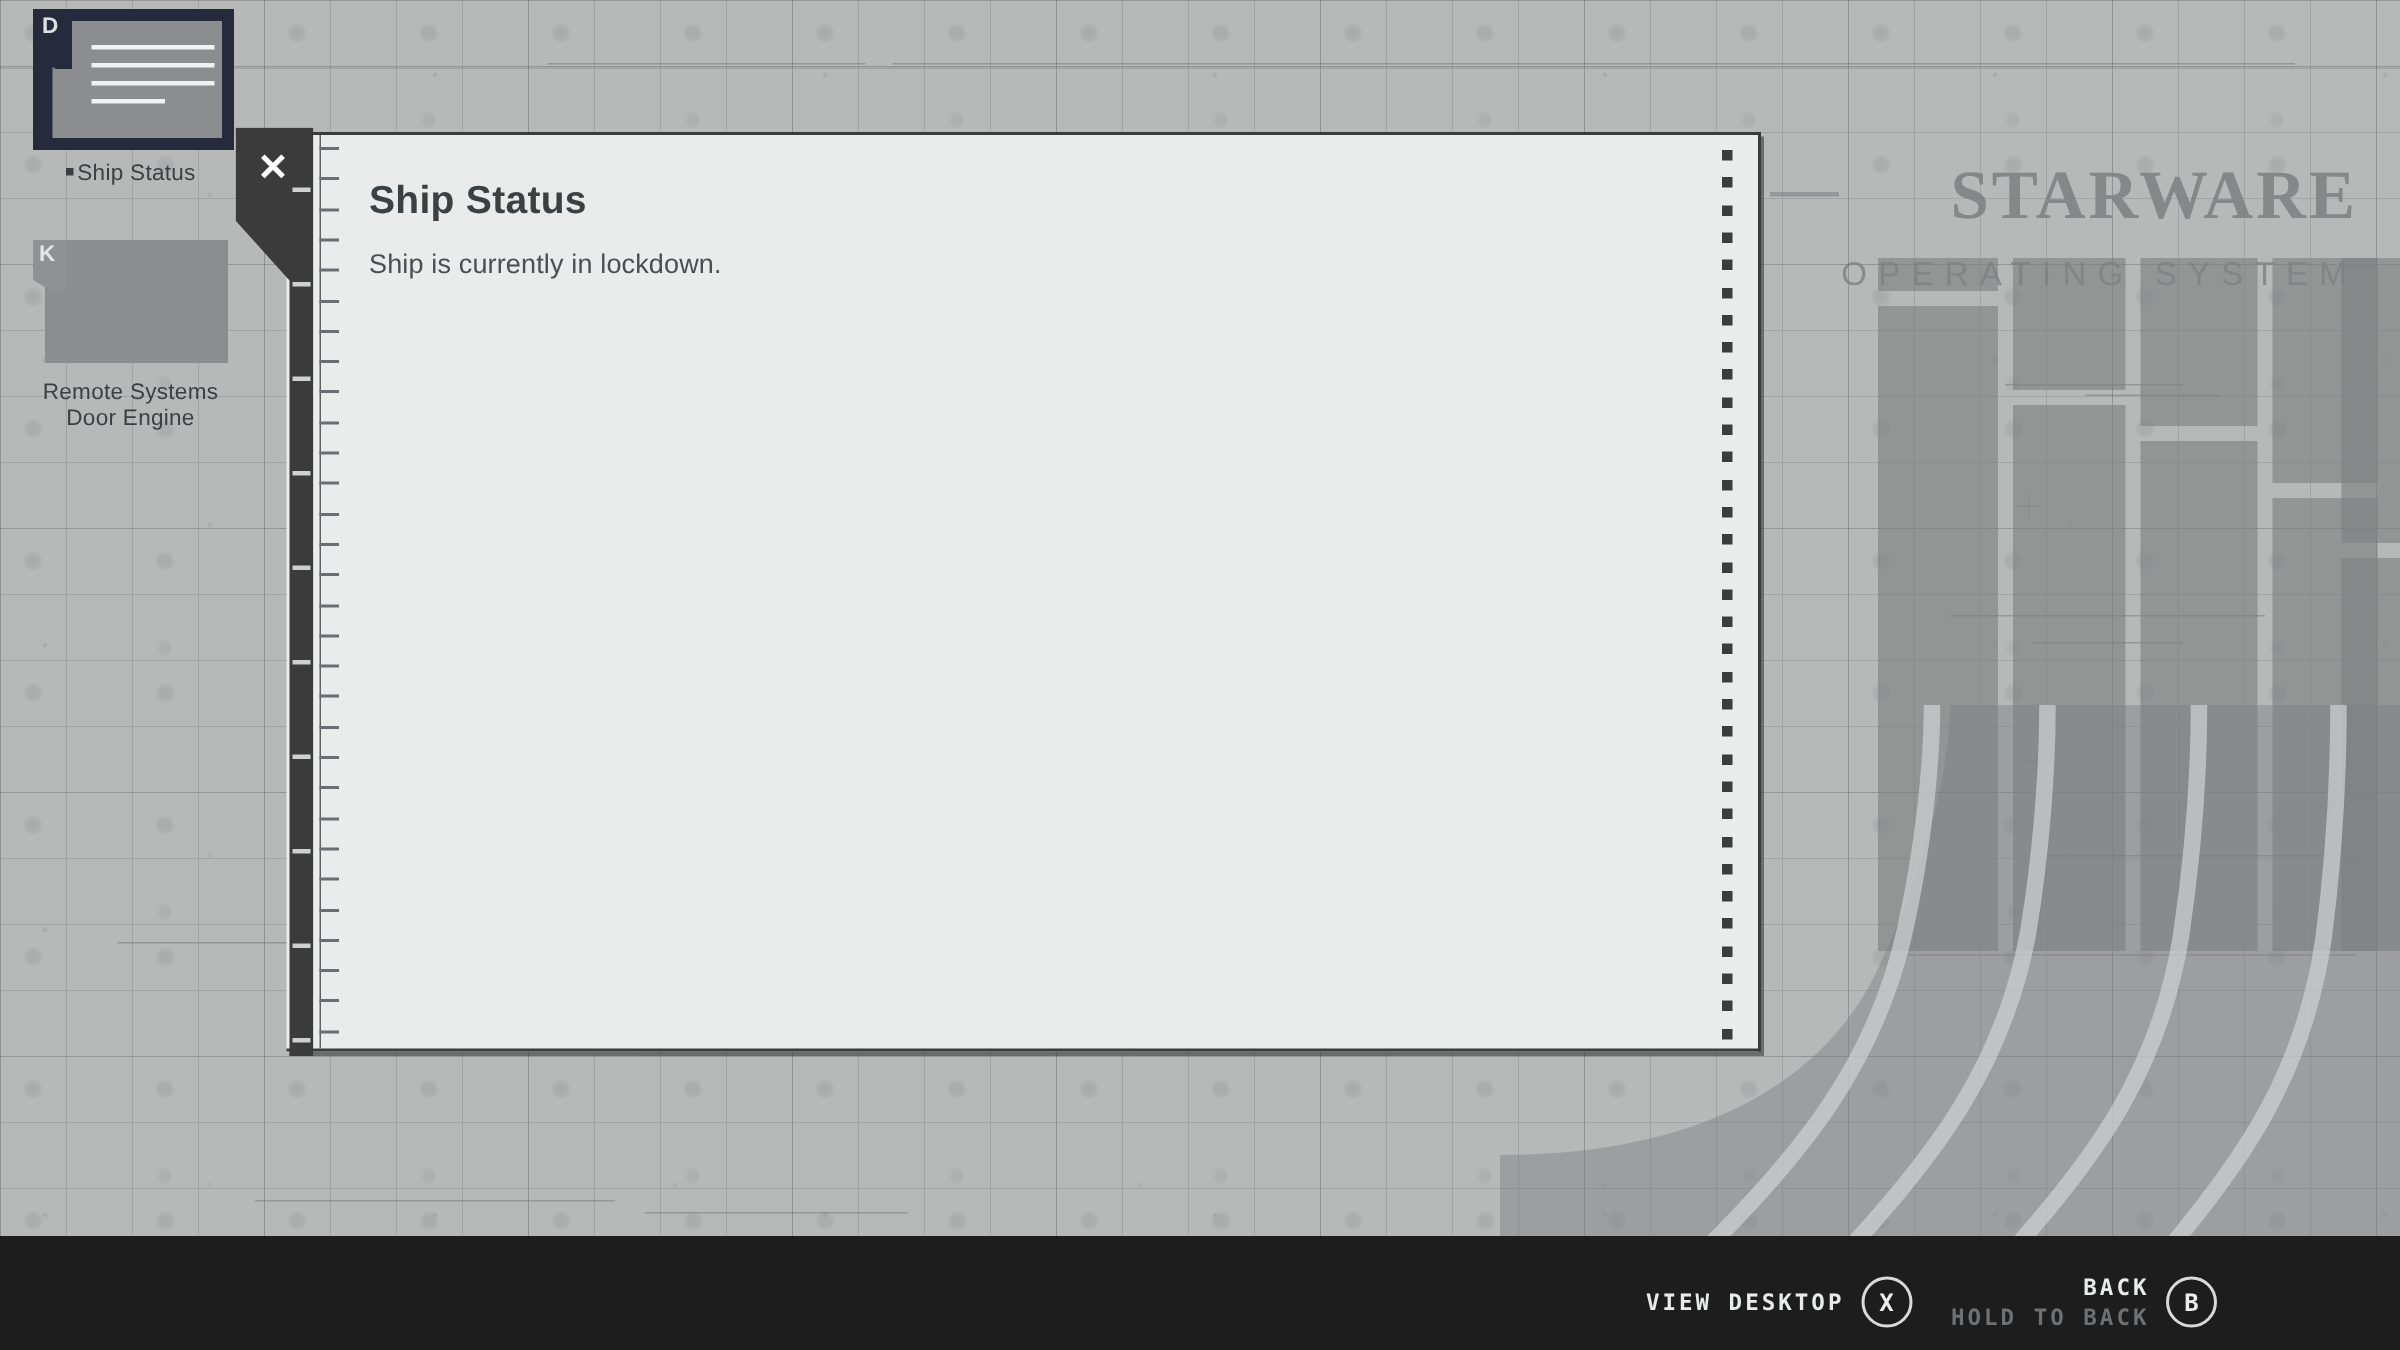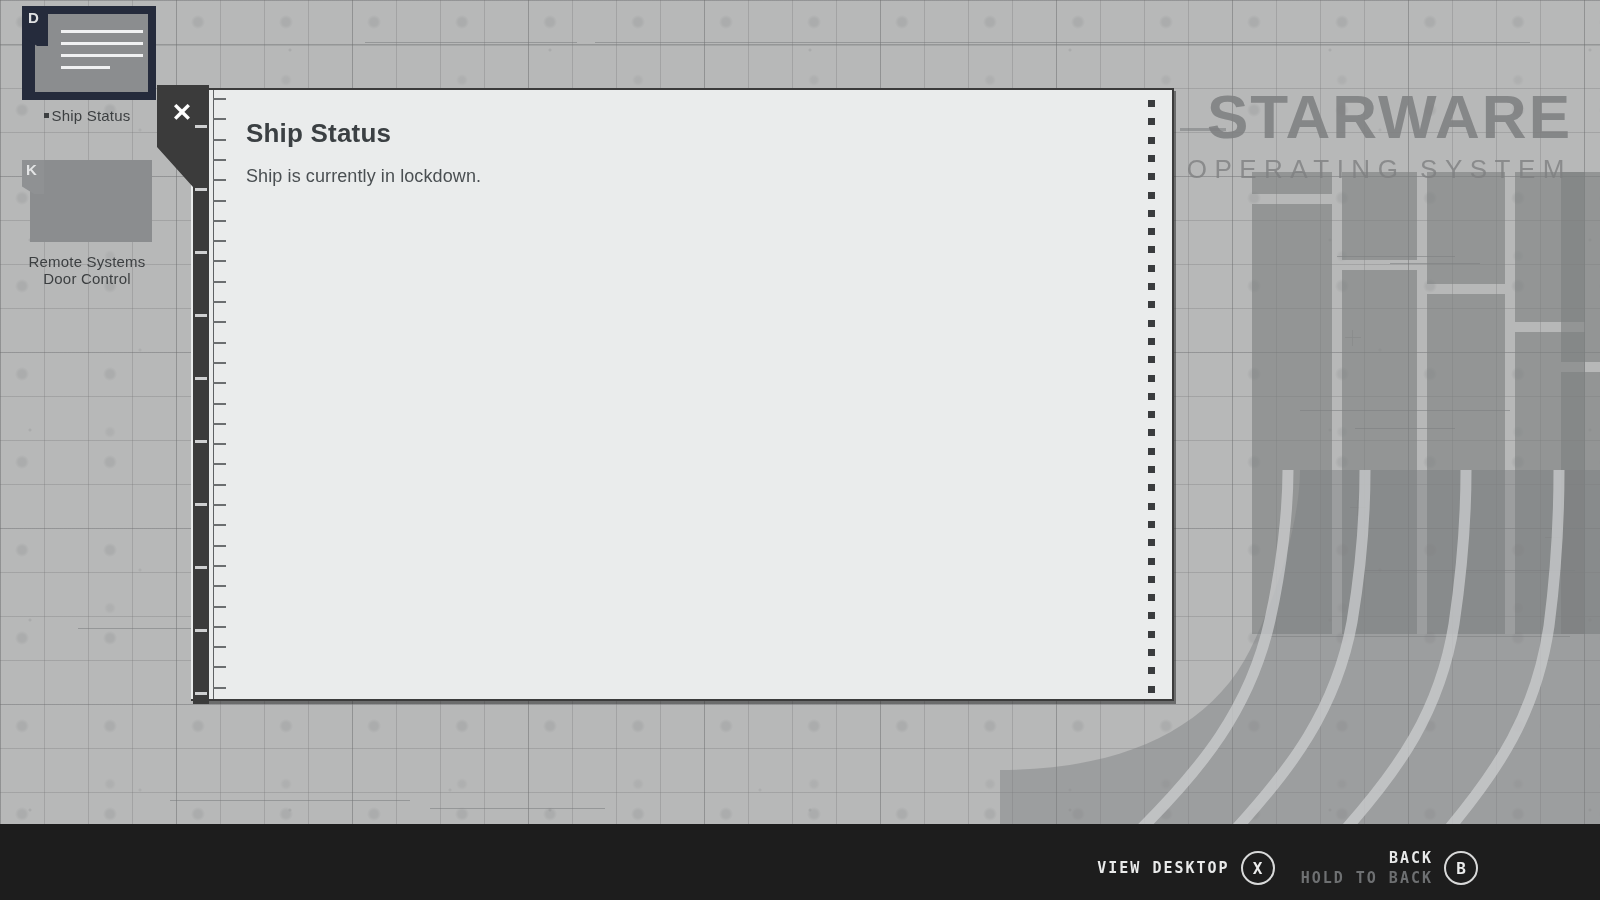--- a/index.html
+++ b/index.html
@@ -64,26 +64,27 @@
   }
   .cross::before { left:0; top:7px; width:16px; height:1px; }
   .cross::after  { top:0; left:7px; height:16px; width:1px; }
 
   
   .brand {
     position:absolute; right:28px; top:88px;
     text-align:right; user-select:none;
   }
   .brand-main {
-    font-size:62px; font-weight:bold; letter-spacing:2px;
+    font-size:46px; font-weight:bold; letter-spacing:2px;
     color:rgba(126,128,129,0.88); line-height:.95;
-    font-family:Liberation Sans, sans-serif;
+    font-family:Liberation Serif, serif;
+    margin-top:20px;
   }
   .brand-sub {
-    font-size:26px; letter-spacing:7.5px; margin-top:7px;
+    font-size:22px; letter-spacing:7.5px; margin-top:18px;
     color:rgba(126,128,129,0.80);
     font-family:"Liberation Sans", sans-serif;
   }
 
   
   .bars { position:absolute; right:0; top:172px; width:366px; height:500px; }
   .bar {
     position:absolute; background:rgba(125,127,128,0.62);
   }
 
@@ -286,21 +287,21 @@
       </div>
     </div>
 
     <div class="icon-wrap" style="left:12px; top:158px;">
       <div class="icon-art">
         <div class="icon-doc" style="left:8px; top:2px; width:122px; height:82px;"></div>
         <div class="icon-tab">K</div>
       </div>
       <div class="icon-label">
         <div>Remote Systems</div>
-        <div>Door Control</div>
+        <div>Door Engine</div>
       </div>
     </div>
   </div>
 
   <div class="doc-window">
 
     <div class="sidebar"></div>
     <div class="close-x">✕</div>
     <div class="sidebar-ticks" id="sidebar-ticks">
         <i style="top: 0px;"></i>

